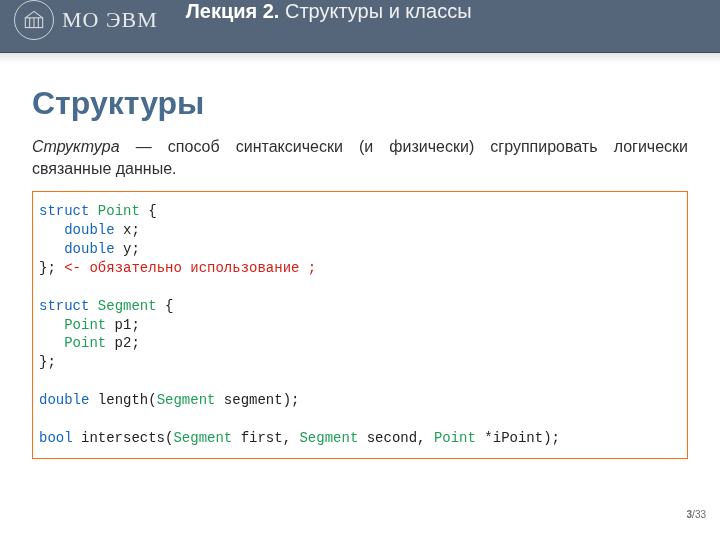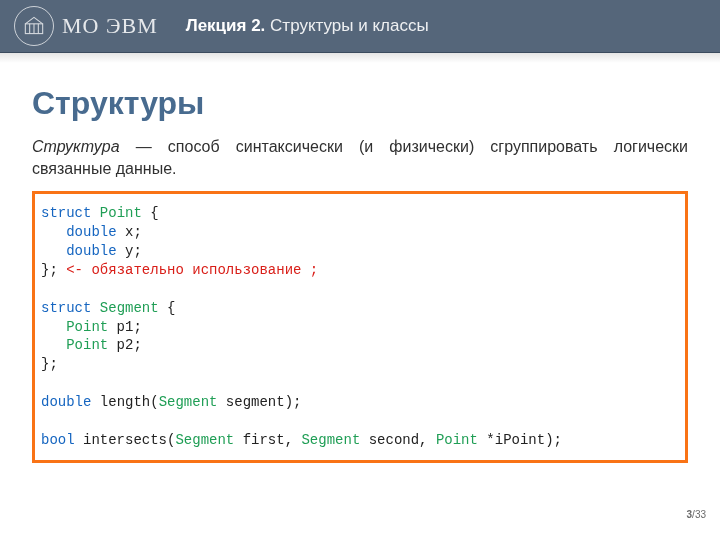--- a/index.html
+++ b/index.html
@@ -5,38 +5,38 @@
   html,body{margin:0;padding:0}
   body{
     width:720px;height:540px;
     font-family:"Segoe UI",Verdana,Geneva,sans-serif;
     background:#ffffff;color:#303030;
     position:relative;overflow:hidden;
   }
   
   .hdr{
     height:52px;background:#55667a;
-    display:flex;align-items:center;
+    display:flex;align-items:flex-start;
     padding-left:14px;
     color:#fff;
   }
   .logo{
     display:flex;align-items:center;gap:8px;
   }
   .logo-circ{
     width:38px;height:38px;border:1.5px solid rgba(255,255,255,.7);
     border-radius:50%;display:flex;align-items:center;justify-content:center;
   }
   .logo-circ svg{opacity:.75}
   .logo-text{
     font-family:"Times New Roman",serif;
     font-size:22px;letter-spacing:1px;color:rgba(255,255,255,.85);
   }
   .lecture{
-    margin-left:28px;font-size:17px;color:#fff;
+    margin-left:28px;font-size:20px;color:#fff;
   }
   .lecture .num{font-weight:600}
   .lecture .topic{color:rgba(255,255,255,.9)}
   .hdr-shadow{
     height:10px;background:linear-gradient(#0000001a,transparent);
   }
   .h-line{height:1px;background:#3b4b5e;}
   
   .content{
     padding:18px 32px 0 32px;
@@ -46,21 +46,21 @@
     color:#486b8f;margin:4px 0 14px;
   }
   .definition{
     font-size:16px;line-height:1.35;
     text-align:justify;
     margin:0 0 12px;
   }
   .term{font-style:italic}
   
   .codebox{
-    border:3px solid #f97316;
+    border:1px solid #f97316;
     padding:10px 6px 10px 6px;
     font-family:Consolas,"Courier New",monospace;
     font-size:14px;line-height:1.35;
     white-space:pre;
     color:#222;
   }
   .kw{color:#1565c0}     
   .ty{color:#1f9e55}     
   .cm{color:#d91e18}
   

